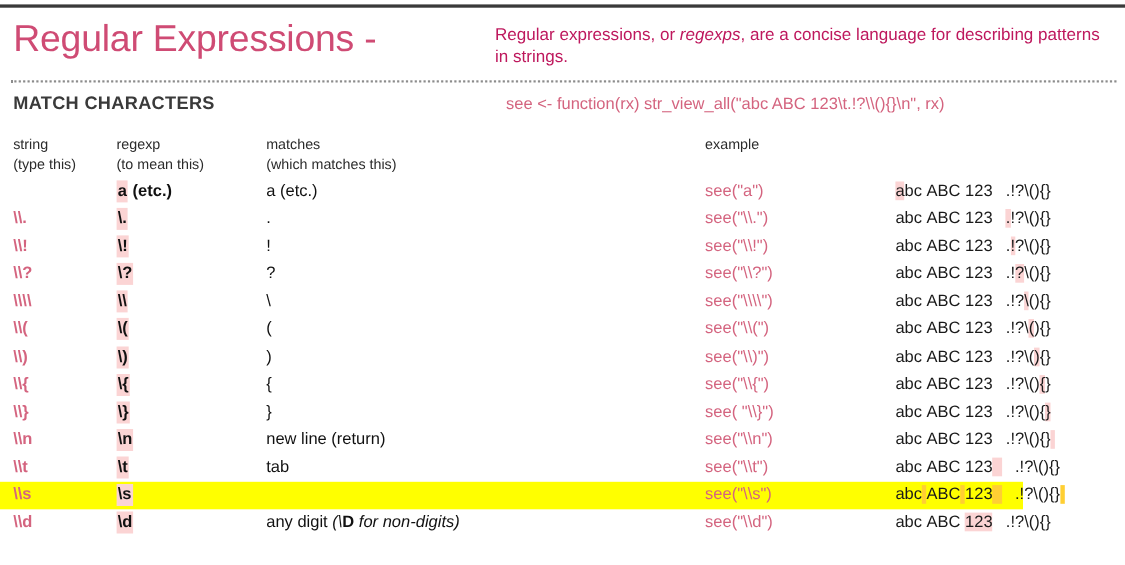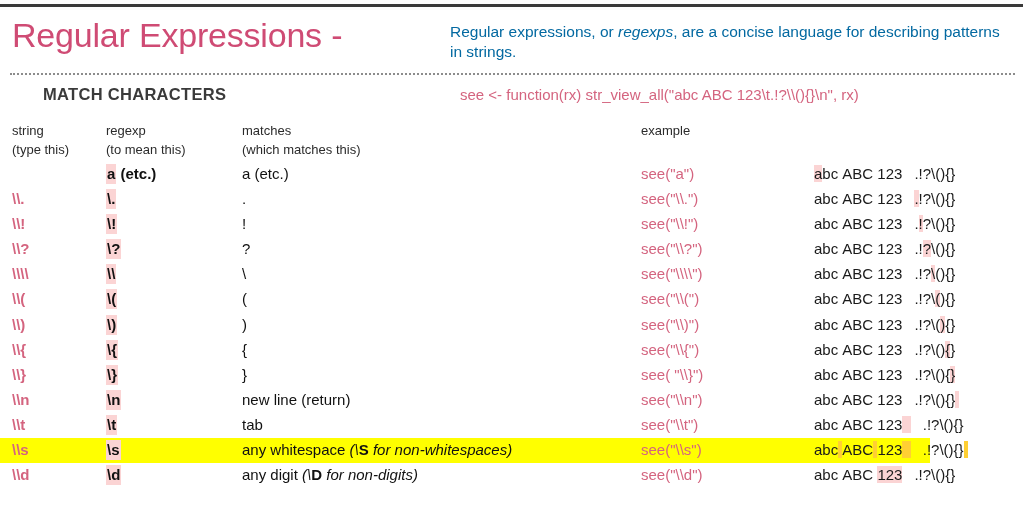--- a/index.html
+++ b/index.html
@@ -37,40 +37,39 @@
     color: #cf4b74;
     letter-spacing: -0.2px;
     white-space: nowrap;
   }
   .subtitle {
     position: absolute;
     left: 450px; top: 12px;
     width: 560px;
     font-size: 15.5px;
     line-height: 1.28;
-    color: #0369a1;
+    color: #be185d;
   }
   .subtitle i { font-style: italic; }
 
   .dotted-rule {
     position: absolute;
     left: 10px; top: 73px;
     width: 1005px;
     height: 0;
     border-top: 2px dotted #8c8c8c;
   }
 
   .section-title {
     position: absolute;
     left: 12px; top: 85px;
     font-size: 16.5px;
     font-weight: bold;
     color: #3a3a3a;
     letter-spacing: 0.3px;
-    margin-left: 31px;
   }
   .code-line {
     position: absolute;
     left: 460px; top: 86px;
     font-size: 15px;
     color: #d4647f;
     white-space: nowrap;
   }
 
   
@@ -258,21 +257,20 @@
     <div class="row">
       <div class="cell c-string">\\t</div>
       <div class="cell c-regexp"><span class="pk">\t</span></div>
       <div class="cell c-matches"><span>tab</span></div>
       <div class="cell c-example">see("\\t")</div>
       <div class="cell c-output"><span>abc&nbsp;ABC&nbsp;123</span><span class="hit">&nbsp;&nbsp;</span><span class="gap"></span><span>.!?\(){}</span></div>
     </div>
     <div class="row hl">
       <div class="cell c-string">\\s</div>
       <div class="cell c-regexp"><span class="pk">\s</span></div>
-      <div class="cell c-matches"><span>any whitespace </span><span class="note">(\<b>S</b> for non-whitespaces)</span></div>
       <div class="cell c-example">see("\\s")</div>
       <div class="cell c-output"><span>abc</span><span class="hit">&nbsp;</span><span>ABC</span><span class="hit">&nbsp;</span><span>123</span><span class="hit">&nbsp;&nbsp;</span><span class="gap"></span><span>.!?\(){}</span><span class="hit">&nbsp;</span></div>
     </div>
     <div class="row">
       <div class="cell c-string">\\d</div>
       <div class="cell c-regexp"><span class="pk">\d</span></div>
       <div class="cell c-matches"><span>any digit </span><span class="note">(\<b>D</b> for non-digits)</span></div>
       <div class="cell c-example">see("\\d")</div>
       <div class="cell c-output"><span>abc&nbsp;ABC&nbsp;</span><span class="hit">123</span><span class="gap"></span><span>.!?\(){}</span></div>
     </div>

